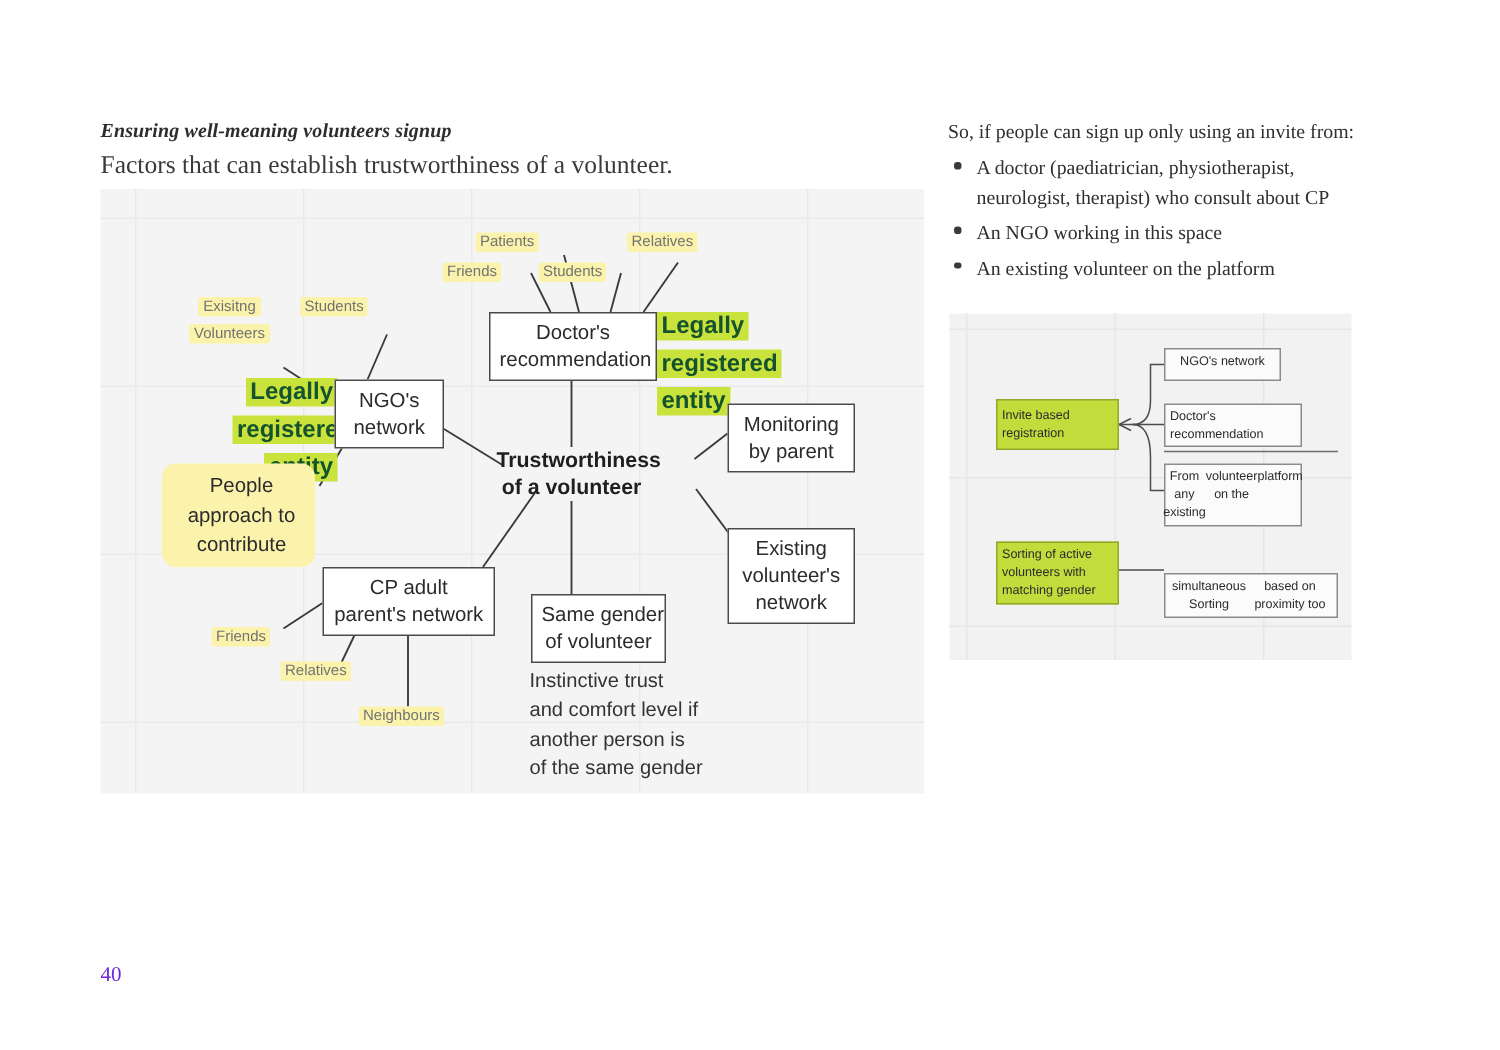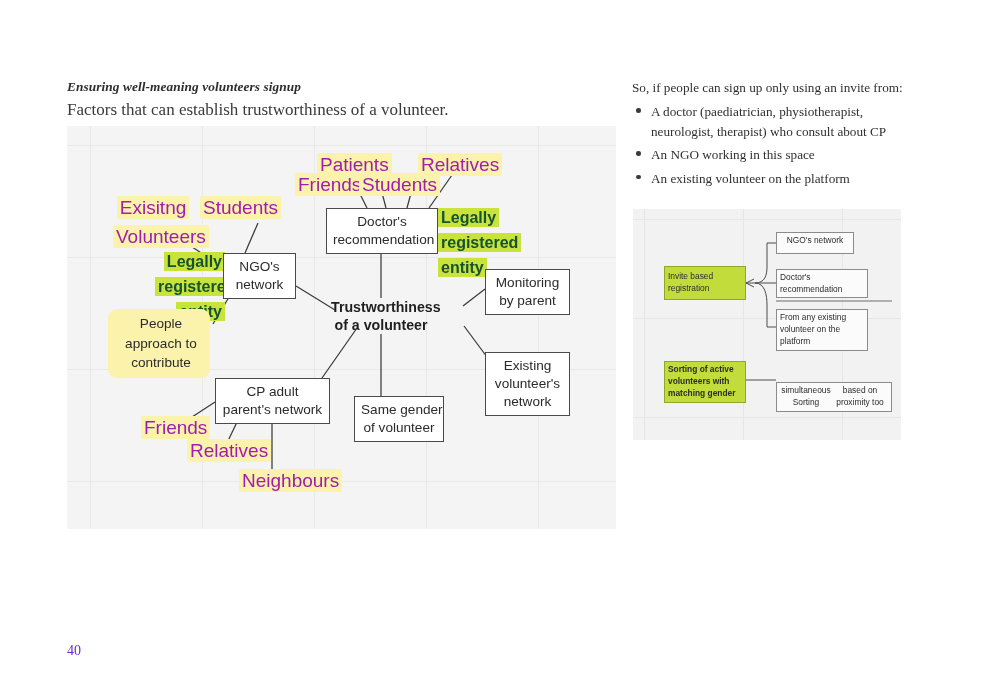--- a/index.html
+++ b/index.html
@@ -61,23 +61,23 @@
   .center-node {
     font-weight: bold;
     font-size: 14.2px;
     color: #1f1f1f;
     line-height: 1.3;
     text-align: center;
     white-space: nowrap;
   }
   .hl {
     display: inline;
-    font-size: 19px;
+    font-size: 10px;
     line-height: 1.5;
-    color: #a21caf;
+    color: #737373;
     white-space: pre-wrap;
   }
   .hl span.t { background: #fbf3ac; padding: 1px 3px; border-radius: 2px; }
   .hl-round { background: #fbf3ac; border-radius: 9px; padding: 5px 9px;
               font-size: 13.6px; line-height: 1.45; color: #2b2b2b; text-align: center; }
   .hl-green { display: inline; font-weight: bold; font-size: 16px; line-height: 1.55; color: #14532d; }
   .hl-green span.t { background: #c9e23c; padding: 1px 3px; }
   .plain-note {
     font-size: 13.4px; line-height: 1.45; color: #333; text-align: left;
   }
@@ -257,20 +257,26 @@
 
     <div class="nd" style="left:172px; top:341px;">
       <div class="hl"><span class="t">Neighbours</span></div>
     </div>
 
     <div class="nd box" style="left:287px; top:270px; width:90px;">
       <div>Same gender</div>
       <div>of volunteer</div>
     </div>
 
+    <div class="nd plain-note" style="left:286px; top:318px; width:150px;">
+      <div>Instinctive trust</div>
+      <div>and comfort level if</div>
+      <div>another person is</div>
+      <div>of the same gender</div>
+    </div>
 
   </div>
 
   <div class="rt-block">
     <div class="rt-lead">So, if people can sign up only using an invite from:</div>
     <ul class="rt-list">
       <li>
         <span class="bullet"></span>
         <span>A doctor (paediatrician, physiotherapist, neurologist, therapist) who consult about CP</span>
       </li>
@@ -316,27 +322,27 @@
 
     <div class="mn mn-white" style="left:143px; top:23px; width:78px; height:22px;">
       <div>NGO's network</div>
     </div>
 
     <div class="mn mn-white" style="left:143px; top:60px; width:92px; height:29px; flex-direction:column;">
       <div>Doctor's</div>
       <div>recommendation</div>
     </div>
 
-    <div class="mn mn-white" style="left:143px; top:100px; width:92px; height:42px; flex-direction:column;">
+    <div class="mn mn-white" style="left:143px; top:100px; width:92px; height:42px; flex-direction:row;">
       <div>From any existing</div>
       <div>volunteer on the</div>
       <div>platform</div>
     </div>
 
-    <div class="mn mn-green" style="left:31px; top:152px; width:82px; height:42px; flex-direction:column;font-weight:bold;">
+    <div class="mn mn-green" style="left:31px; top:152px; width:82px; height:42px; flex-direction:column;">
       <div>Sorting of active</div>
       <div>volunteers with</div>
       <div>matching gender</div>
     </div>
 
     <div class="mn mn-white" style="left:143px; top:173px; width:116px; height:30px; flex-direction:row;">
       <div>simultaneous Sorting</div>
       <div>based on proximity too</div>
     </div>
   </div>

